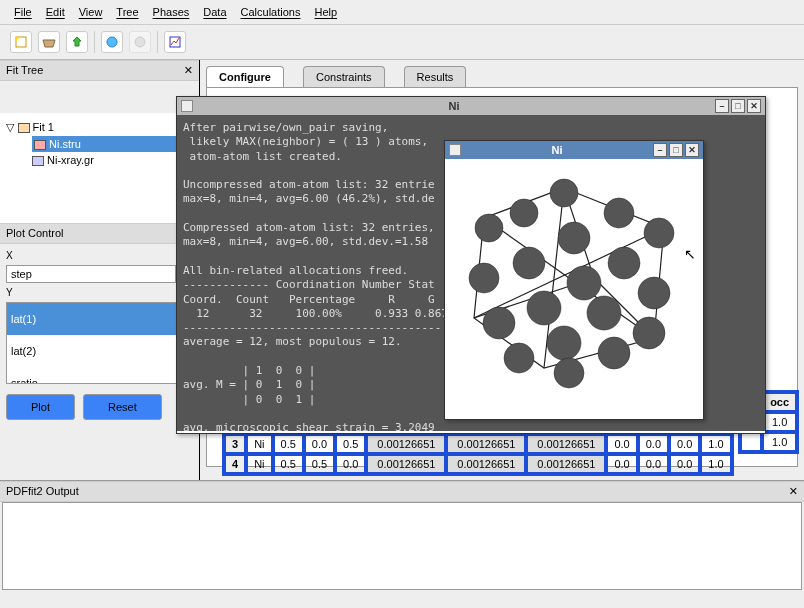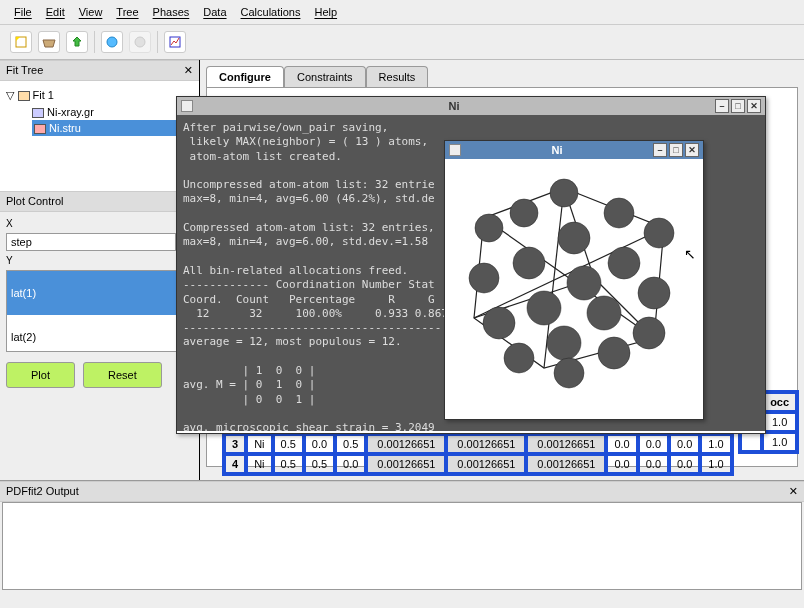--- a/index.html
+++ b/index.html
@@ -5,36 +5,36 @@
   * { box-sizing: border-box; font-family: Arial, sans-serif; font-size: 11px; }
   body { margin: 0; padding: 0; width: 804px; height: 608px; background: #eeeeee; overflow: hidden; position: relative; }
   .menubar { display: flex; gap: 2px; padding: 4px 8px; background: #eee; border-bottom: 1px solid #ccc; }
   .menubar span { padding: 2px 6px; text-decoration: underline; text-underline-offset: 2px; cursor: default; }
   .toolbar { display: flex; gap: 6px; padding: 6px 10px; background: #eee; border-bottom: 1px solid #bbb; align-items: center; }
   .toolbar .btn { width: 22px; height: 22px; border: 1px solid #ccc; border-radius: 3px; display: flex; align-items: center; justify-content: center; background: #fff; }
   .sep-v { width: 1px; height: 22px; background: #ccc; }
   .main { display: flex; height: 420px; }
   .leftcol { width: 200px; background: #eee; border-right: 1px solid #000000; display: flex; flex-direction: column; }
   .panel-header { display: flex; justify-content: space-between; padding: 3px 6px; background: #ddd; border-top: 1px solid #ccc; border-bottom: 1px solid #ccc; font-size: 10px; }
-  .tree { padding: 6px; background: #fff; flex: 0 0 110px; }
+  .tree { padding: 6px; background: #fff; flex: 0 0 110px; margin-top: 32px; }
   .tree .node { padding: 2px 0; }
   .tree .node.sel { background: #4a90d9; color: #fff; padding-left: 2px; }
   .plot-control { padding: 6px; display: flex; flex-direction: column; gap: 4px; }
   .plot-control label { font-size: 10px; }
   .plot-control input.txt { width: 170px; padding: 2px 4px; border: 1px solid #999; }
   .ylist { background: #fff; border: 1px solid #999; height: 82px; overflow: hidden; }
-  .ylist div { padding: 16px 4px; }
+  .ylist div { padding: 10px 4px; }
   .ylist div.sel { background: #4a90d9; color: #fff; }
   .offset-row { display: flex; gap: 4px; align-items: center; margin-top: 4px; }
   .offset-row input { width: 60px; padding: 2px 4px; border: 1px solid #999; }
   .btnrow { display: flex; gap: 8px; margin-top: 6px; }
-  .btnrow button { padding: 6px 24px; border: 1px solid #999; background: #bef264; border-radius: 3px; }
+  .btnrow button { padding: 6px 24px; border: 1px solid #999; background: #3b82f6; border-radius: 3px; }
   .rightcol { flex: 1; padding: 6px; }
   .tabbar { display: flex; gap: 0; }
-  .tab { padding: 4px 12px; border: 1px solid #999; border-bottom: none; border-radius: 4px 4px 0 0; background: #ddd; margin-right: 0; }
+  .tab { padding: 4px 12px; border: 1px solid #999; border-bottom: none; border-radius: 4px 4px 0 0; background: #ddd; margin-right: 19px; }
   .tab.active { background: #fff; font-weight: bold; }
   .tabbody { background: #fff; border: 1px solid #999; height: 380px; }
   .datatable { border-collapse: collapse; font-size: 10px; }
   .datatable th, .datatable td { border: 4px solid #1d4ed8; padding: 2px 6px; text-align: center; }
   .datatable th { background: #eee; }
   .output-panel { border-top: 1px solid #999; }
   .output-area { background: #fff; height: 88px; border: 1px solid #999; margin: 0 2px 2px 2px; }
 
   .window { position: absolute; border: 1px solid #333; background: #fff; box-shadow: 2px 2px 4px rgba(0,0,0,0.3); }
   .window .titlebar { display: flex; align-items: center; justify-content: space-between; padding: 2px 4px; background: #5a85b6; color: #fff; font-weight: bold; }
@@ -102,22 +102,22 @@
 </div>
 
 <div class="main">
   <div class="leftcol">
     <div class="panel-header">
       <span>Fit Tree</span>
       <span>✕</span>
     </div>
     <div class="tree">
       <div class="node">▽ <span class="tree-icon" style="background:#fda"></span><span>Fit 1</span></div>
+      <div class="node sel" style="margin-left:26px"><span class="tree-icon" style="background:#faa"></span><span>Ni.stru</span></div>
       <div class="node" style="margin-left:26px"><span class="tree-icon" style="background:#ccf"></span><span>Ni-xray.gr</span></div>
-      <div class="node sel" style="margin-left:26px"><span class="tree-icon" style="background:#faa"></span><span>Ni.stru</span></div>
     </div>
     <div class="panel-header">
       <span>Plot Control</span>
       <span>✕</span>
     </div>
     <div class="plot-control">
       <label>X</label>
       <input class="txt" value="step" style="">
       <label>Y</label>
       <div class="ylist">

